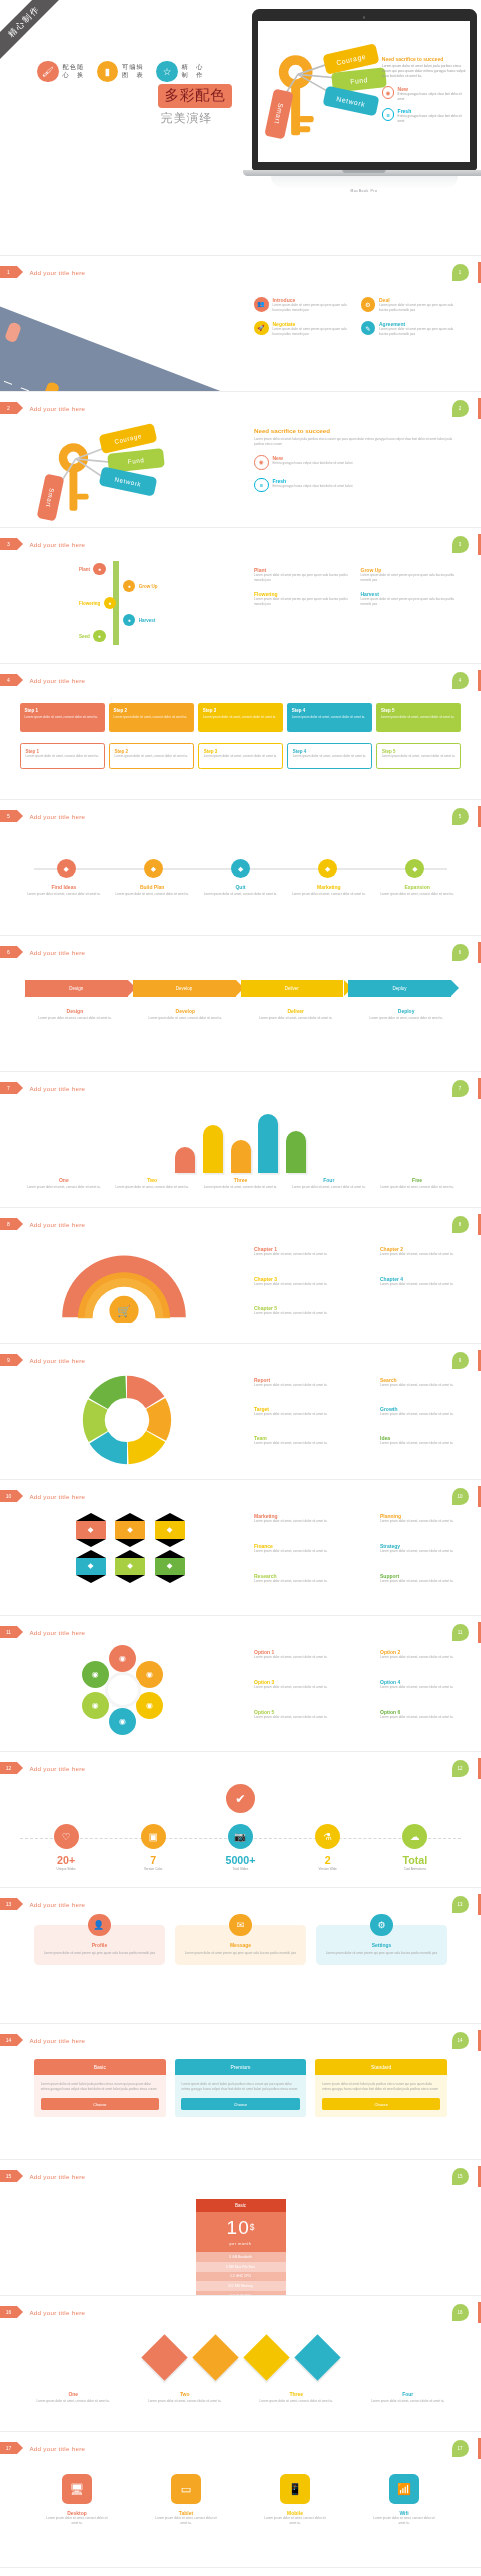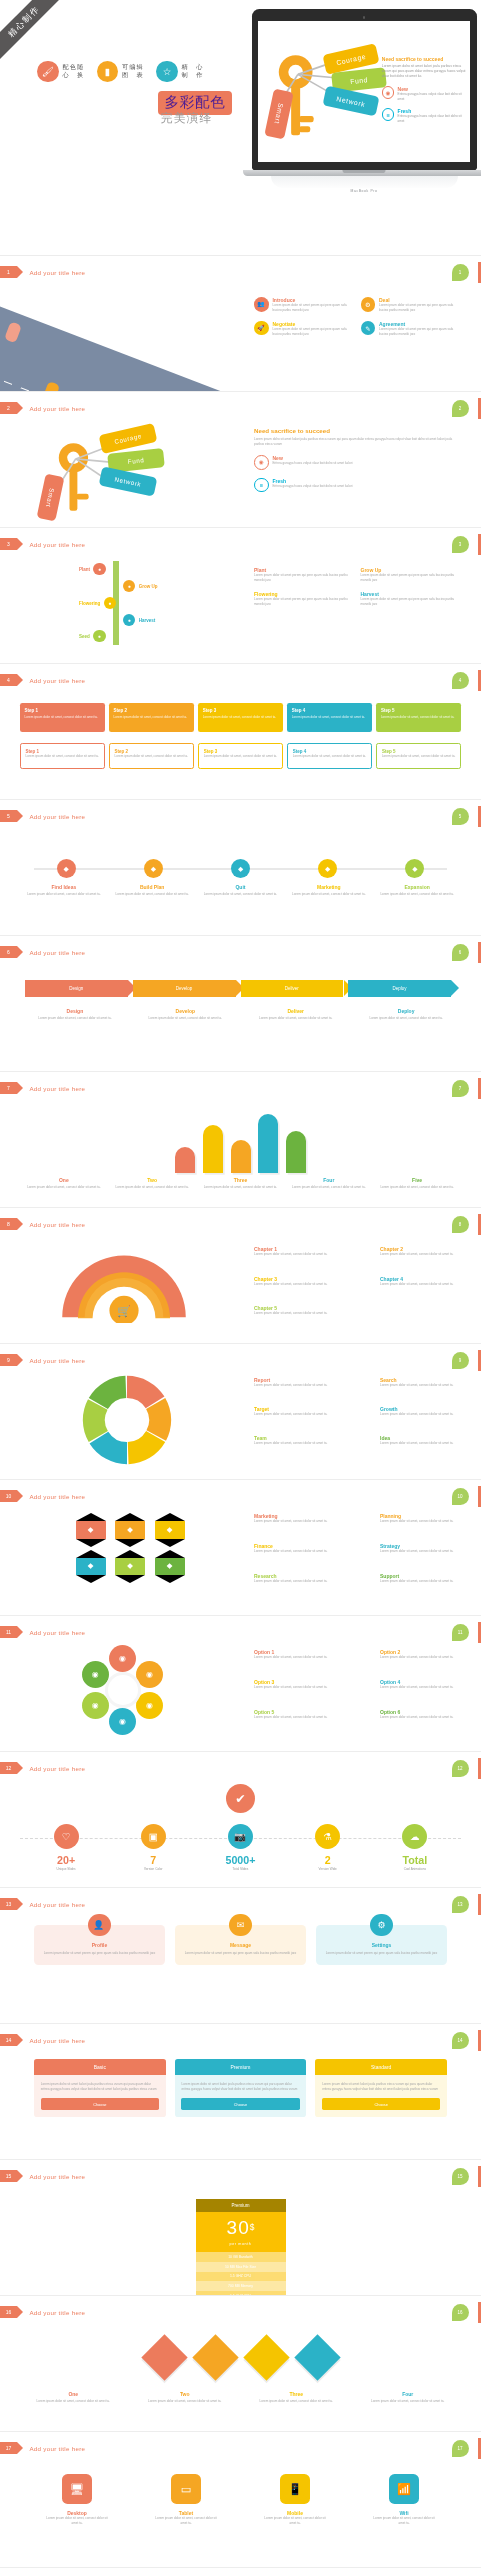--- a/index.html
+++ b/index.html
@@ -12,21 +12,21 @@
 
   
   .cover { position:relative; height:256px; background:#fff; overflow:hidden; border-bottom:0.6px solid #ececec;}
   .ribbon{ position:absolute; left:-35px; top:12.4px; width:118px; height:19px; background:#595757;
            transform:rotate(-45deg); color:#fff; font-size:8.4px; letter-spacing:1.7px;
            display:flex; align-items:center; justify-content:center; }
   .cover-left{ position:absolute; left:15.8px; top:45px; width:242px; }
   .big30{ font-size:79px; line-height:0.85; color:#ec7b5c; font-weight:300; letter-spacing:-1.1px;
           font-family:"DejaVu Sans", sans-serif; }
   .big30 .x{ font-size:62px; }
-  .badge-cn{ position:absolute; left:142px; top:46px; background:#ec7b5c; color:#4c1d95;
+  .badge-cn{ position:absolute; left:142px; top:39px; background:#ec7b5c; color:#7f1d1d;
              font-size:14.6px; padding:2.3px 6.8px; border-radius:3.9px; letter-spacing:0.6px; }
   .sub-cn{ position:absolute; left:145px; top:66px; color:#9a9a9a; font-size:11.8px; letter-spacing:1.1px; }
   .title-cn{ margin-top:12.4px; font-size:30px; color:#ec7b5c; font-weight:bold; letter-spacing:0.6px; }
   .feats{ display:flex; gap:12.4px; margin-top:15.8px; margin-left:21.4px; }
   .feat{ display:flex; align-items:center; gap:3.9px; }
   .feat .circ{ width:21.4px;height:21.4px;border-radius:50%; display:flex;align-items:center;justify-content:center;
                color:#fff; font-size:9.6px;}
   .feat .txt{ font-size:6.2px; color:#555; line-height:1.35; letter-spacing:1.1px;}
   
   .laptop{ position:absolute; right:4.5px; top:9px; width:225px; }
@@ -792,30 +792,30 @@
     </div>
     <div class="slide">
       <div class="s-head">
         <div class="s-num">15</div>
         <div class="s-title">Add your title here</div>
       </div>
       <div class="s-leaf">15</div>
       <div class="s-tab"></div>
 
     <div class="ptable" style="position:absolute;left:0;right:0;top:39px;">
-          <div class="pcol">
-      <div class="phead" style="background:#a58400">Premium</div>
-      <div class="pprice" style="background:#fbc000">
-        <span class="n">30</span><span class="s">$</span>
+    <div class="pcol">
+      <div class="phead" style="background:#d9472b">Basic</div>
+      <div class="pprice" style="background:#ec7b5c">
+        <span class="n">10</span><span class="s">$</span>
         <div class="m">per month</div></div>
-      <div class="prow" style="background:#fbc000;opacity:0.55">10 GB Bandwith</div>
-            <div class="prow" style="background:#fbc000;opacity:0.35">10 MB Max File Size</div>
-            <div class="prow" style="background:#fbc000;opacity:0.55">1.5 GHZ CPU</div>
-            <div class="prow" style="background:#fbc000;opacity:0.35">700 MB Memory</div>
-            <div class="prow" style="background:#fbc000;opacity:0.55">1.5 GHZ CPU</div>
+      <div class="prow" style="background:#ec7b5c;opacity:0.55">5 GB Bandwith</div>
+            <div class="prow" style="background:#ec7b5c;opacity:0.35">5 MB Max File Size</div>
+            <div class="prow" style="background:#ec7b5c;opacity:0.55">1.5 GHZ CPU</div>
+            <div class="prow" style="background:#ec7b5c;opacity:0.35">512 MB Memory</div>
+            <div class="prow" style="background:#ec7b5c;opacity:0.55">1.5 GHZ CPU</div>
 
     </div>
     </div>
     </div>
     <div class="slide">
       <div class="s-head">
         <div class="s-num">16</div>
         <div class="s-title">Add your title here</div>
       </div>
       <div class="s-leaf">16</div>

